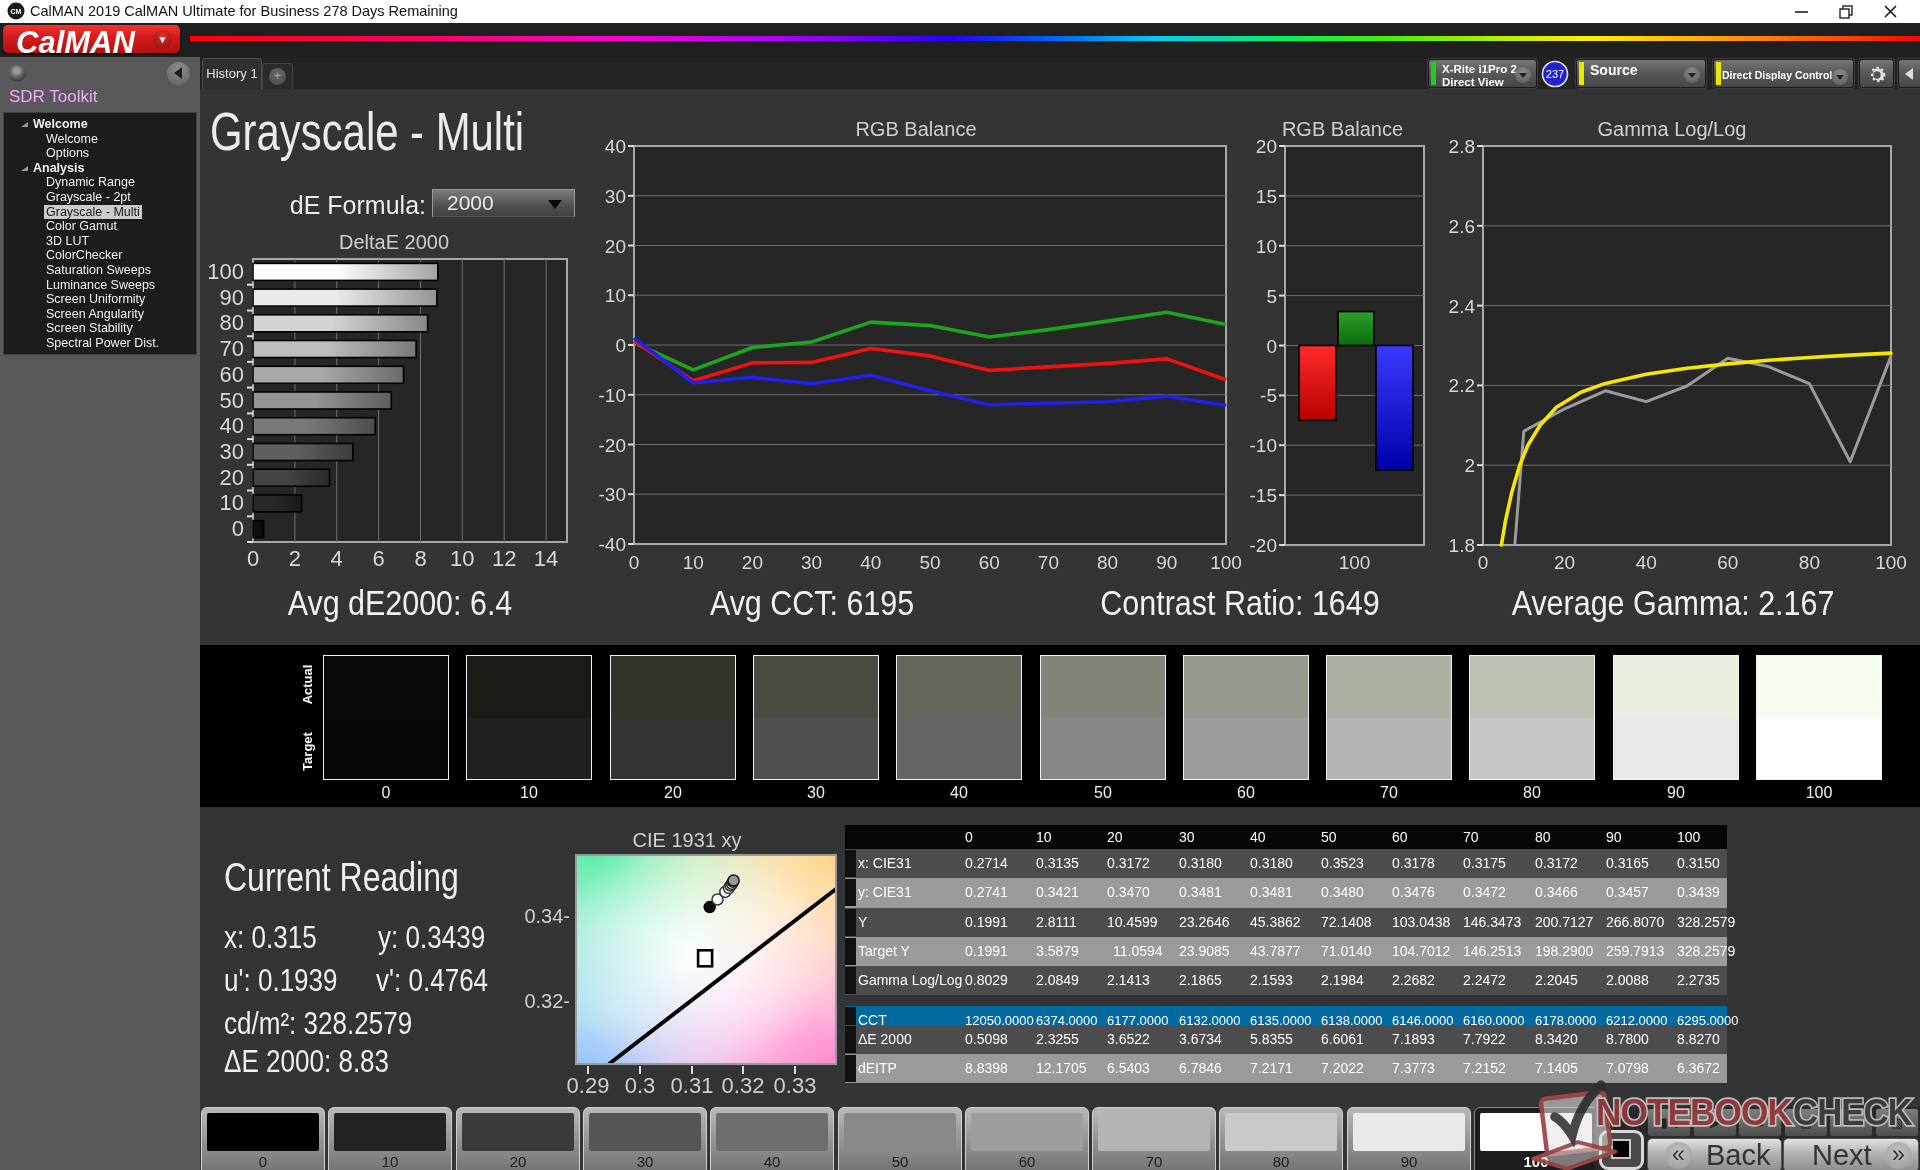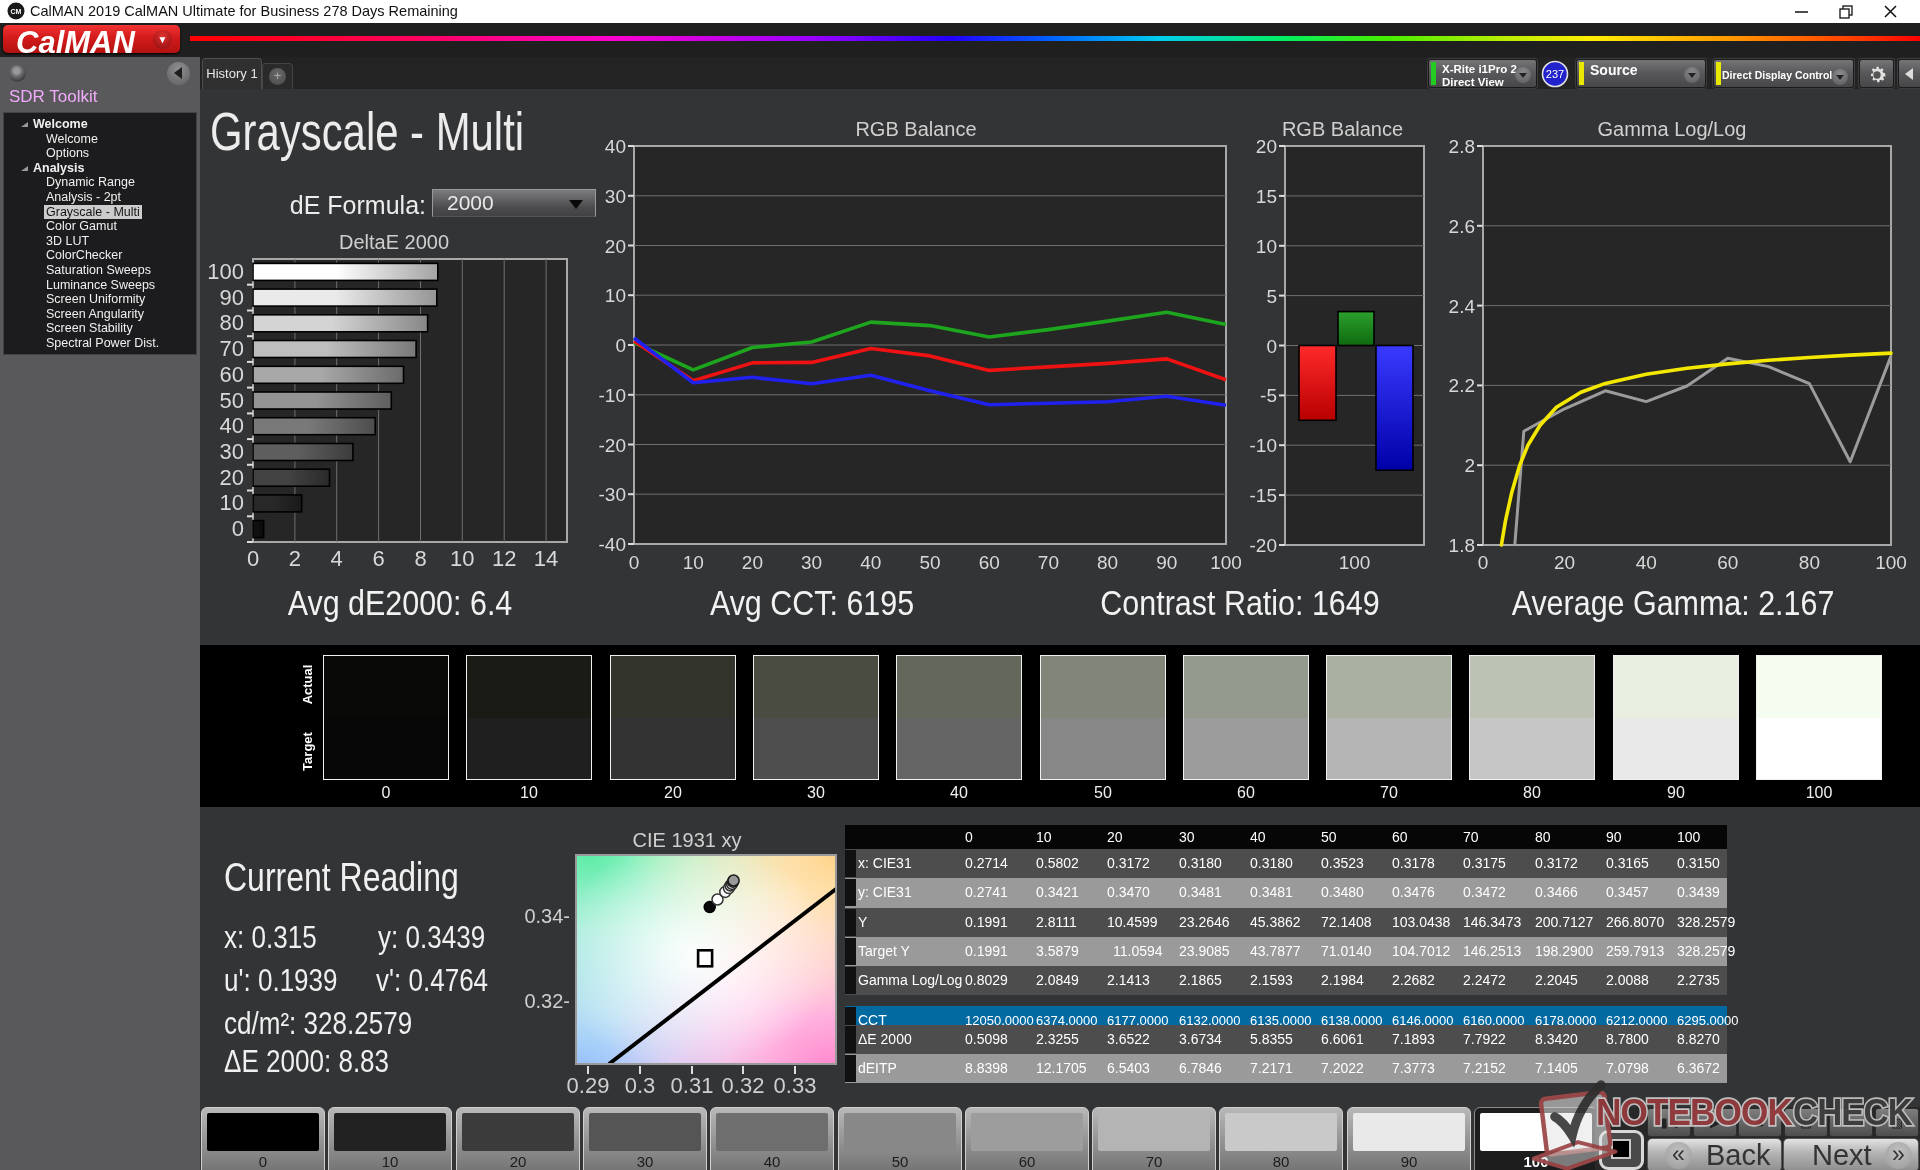--- a/index.html
+++ b/index.html
@@ -30,21 +30,21 @@
 #sb-title{position:absolute;left:9px;top:30px;font-size:17px;color:#f0abfc}
 #tree{position:absolute;left:3px;top:55px;width:194px;height:243px;background:#1c1c1e;border:1px solid #434345;color:#f0f0f0;font-size:12.5px}
 #tree .hd{font-weight:bold;padding-left:29px;position:relative}
 #tree .it{padding-left:42px}
 #tree div{height:14.6px;line-height:14.6px;white-space:nowrap}
 #tree .hd:before{content:"";position:absolute;left:17px;top:5px;border-left:7px solid transparent;border-bottom:5px solid #999}
 #tree .sel{background:#ccc;color:#151515;display:inline-block;height:14.6px;padding:0 2px;margin-left:-2px}
 #main{left:200px;top:89px;width:1720px;height:1081px;background:#333436}
 #pagetitle{position:absolute;left:10px;top:12px;font-size:53px;font-weight:300;color:#ececec;transform:scaleX(0.79);transform-origin:left}
 #deform{position:absolute;left:0px;top:102px;width:226px;text-align:right;font-size:25px;font-weight:300;color:#ececec}
-#dedrop{position:absolute;left:232px;top:100px;width:164px;height:28px;background:linear-gradient(#7c7c7e,#4a4a4c 70%,#424244);border:1px solid #999;border-bottom-color:#555;color:#e8e8e8;font-size:21px;line-height:26px;padding-left:14px}
+#dedrop{position:absolute;left:232px;top:100px;width:143px;height:28px;background:linear-gradient(#7c7c7e,#4a4a4c 70%,#424244);border:1px solid #999;border-bottom-color:#555;color:#e8e8e8;font-size:21px;line-height:26px;padding-left:14px}
 #dedrop:after{content:"";position:absolute;right:12px;top:10px;border-left:7px solid transparent;border-right:7px solid transparent;border-top:9px solid #0a0a0a}
 .stat{position:absolute;top:494px;font-size:35px;font-weight:300;color:#f2f2f2;white-space:nowrap;transform:translateX(-50%) scaleX(0.87)}
 #band{left:200px;top:645px;width:1720px;height:162px;background:#000}
 .sq{position:absolute;top:10px;width:126px;height:125px;border:1px solid #f0f0f0}
 .sq .a{position:absolute;left:0;top:0;width:100%;height:50%}
 .sq .t{position:absolute;left:0;top:50%;width:100%;height:50%}
 .sqlab{position:absolute;top:139px;width:126px;text-align:center;color:#f0f0f0;font-size:16px}
 .vlab{position:absolute;color:#fff;font-size:13px;font-weight:bold;transform:rotate(-90deg);transform-origin:center}
 #lower{left:200px;top:807px;width:1720px;height:299px;background:#333436}
 #curread{position:absolute;left:24px;top:48px;font-size:40px;font-weight:300;color:#f0f0f0;transform:scaleX(0.8);transform-origin:left}
@@ -88,21 +88,21 @@
 <div class="abs" id="sidebar">
  <div id="sb-dot"></div>
     <div id="sb-coll"></div>
  <div id="sb-title">SDR Toolkit</div>
  <div id="tree">
   <div class="hd" style="margin-top:4px">Welcome</div>
   <div class="it">Welcome</div>
   <div class="it">Options</div>
   <div class="hd">Analysis</div>
   <div class="it">Dynamic Range</div>
-  <div class="it">Analysis - 2pt</div>
+  <div class="it">Grayscale - 2pt</div>
   <div class="it"><span class="sel">Grayscale - Multi</span></div>
   <div class="it">Color Gamut</div>
   <div class="it">3D LUT</div>
   <div class="it">ColorChecker</div>
   <div class="it">Saturation Sweeps</div>
   <div class="it">Luminance Sweeps</div>
   <div class="it">Screen Uniformity</div>
   <div class="it">Screen Angularity</div>
   <div class="it">Screen Stability</div>
   <div class="it">Spectral Power Dist.</div>
@@ -514,21 +514,21 @@
 <span class="v" style="left:547px">60</span>
 <span class="v" style="left:618px">70</span>
 <span class="v" style="left:690px">80</span>
 <span class="v" style="left:761px">90</span>
 <span class="v" style="left:832px">100</span>
 </div>
 <div class="trow" style="top:24.0px;height:29.3px;line-height:29.3px;background:#4d4d4d">
 <div class="notch"></div>
 <div class="lab">x: CIE31</div>
 <span class="v" style="left:120px">0.2714</span>
-<span class="v" style="left:191px">0.5802</span>
+<span class="v" style="left:191px">0.3135</span>
 <span class="v" style="left:262px">0.3172</span>
 <span class="v" style="left:334px">0.3180</span>
 <span class="v" style="left:405px">0.3180</span>
 <span class="v" style="left:476px">0.3523</span>
 <span class="v" style="left:547px">0.3178</span>
 <span class="v" style="left:618px">0.3175</span>
 <span class="v" style="left:690px">0.3172</span>
 <span class="v" style="left:761px">0.3165</span>
 <span class="v" style="left:832px">0.3150</span>
 </div>

